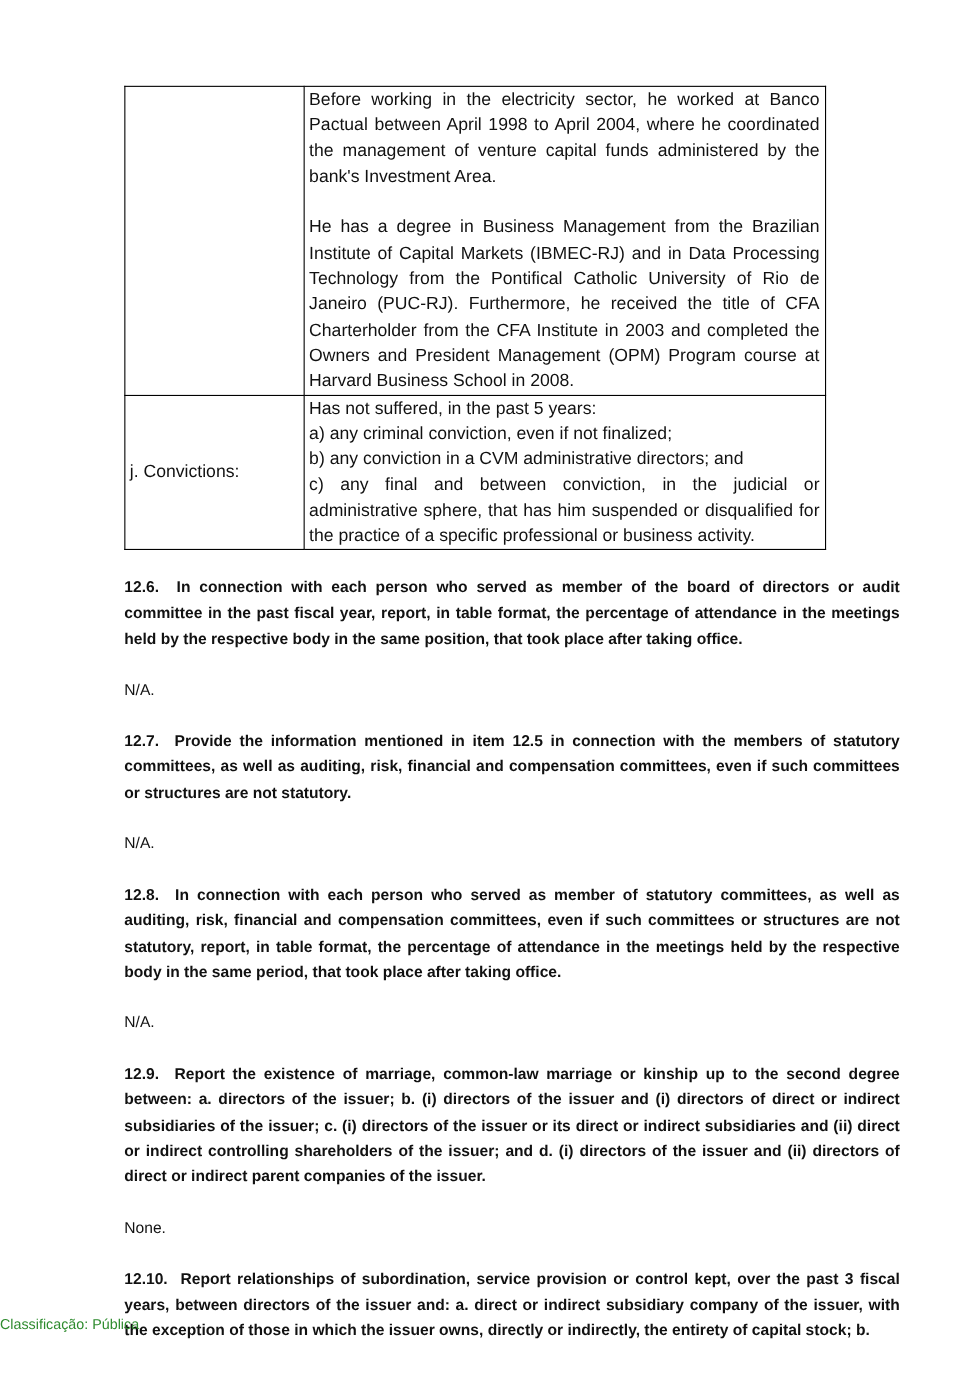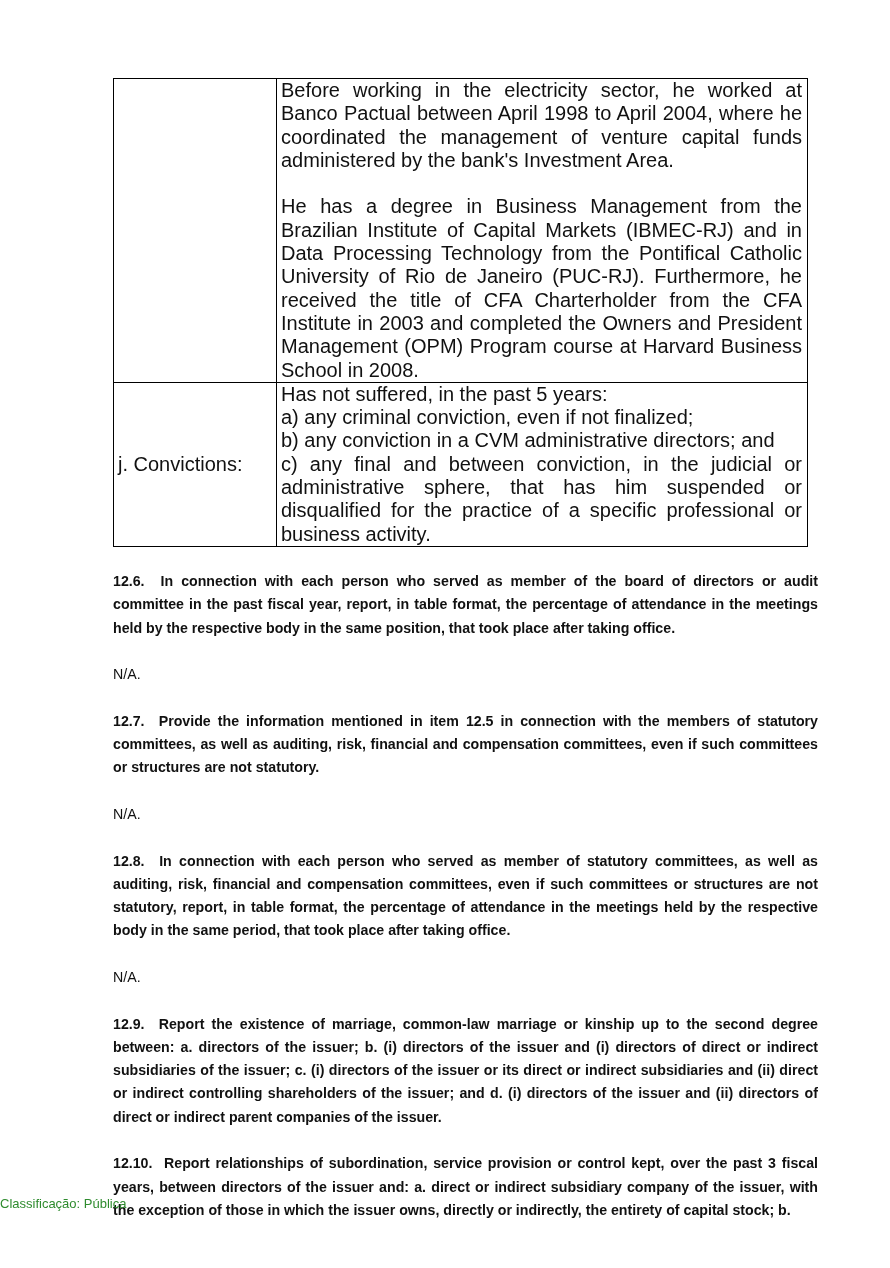--- a/index.html
+++ b/index.html
@@ -16,22 +16,22 @@
       color: #111111;
     }
     .page {
       position: absolute;
       left: 113px;
       top: 78px;
       width: 705px;
     }
     table.cv {
       border-collapse: collapse;
-      width: 695px;
-      font-size: 20px;
+      width: 638px;
+      font-size: 16px;
       line-height: 23.3px;
     }
     table.cv td {
       border: 1px solid #000;
       vertical-align: top;
       padding: 0 4px 0 4px;
     }
     table.cv td.label {
       width: 154px;
       vertical-align: middle;
@@ -114,20 +114,21 @@
   <div class="spacer"></div>
 
   <div>
     <p class="section heading"><span>12.8.</span>&nbsp; <span>In connection with each person who served as member of statutory committees, as well as auditing, risk, financial and compensation committees, even if such committees or structures are not statutory, report, in table format, the percentage of attendance in the meetings held by the respective body in the same period, that took place after taking office.</span></p>
     <p class="section answer">N/A.</p>
   </div>
   <div class="spacer"></div>
 
   <div>
     <p class="section heading"><span>12.9.</span>&nbsp; <span>Report the existence of marriage, common-law marriage or kinship up to the second degree between: a. directors of the issuer; b. (i) directors of the issuer and (i) directors of direct or indirect subsidiaries of the issuer; c. (i) directors of the issuer or its direct or indirect subsidiaries and (ii) direct or indirect controlling shareholders of the issuer; and d. (i) directors of the issuer and (ii) directors of direct or indirect parent companies of the issuer.</span></p>
+    <p class="section answer">None.</p>
   </div>
   <div class="spacer"></div>
 
   <div>
     <p class="section heading"><span>12.10.</span>&nbsp; <span>Report relationships of subordination, service provision or control kept, over the past 3 fiscal years, between directors of the issuer and: a. direct or indirect subsidiary company of the issuer, with the exception of those in which the issuer owns, directly or indirectly, the entirety of capital stock; b.</span></p>
   </div>
 </div>
 
 <div class="footer" style="color: rgb(46, 139, 46);">Classificação: Pública</div>
 

